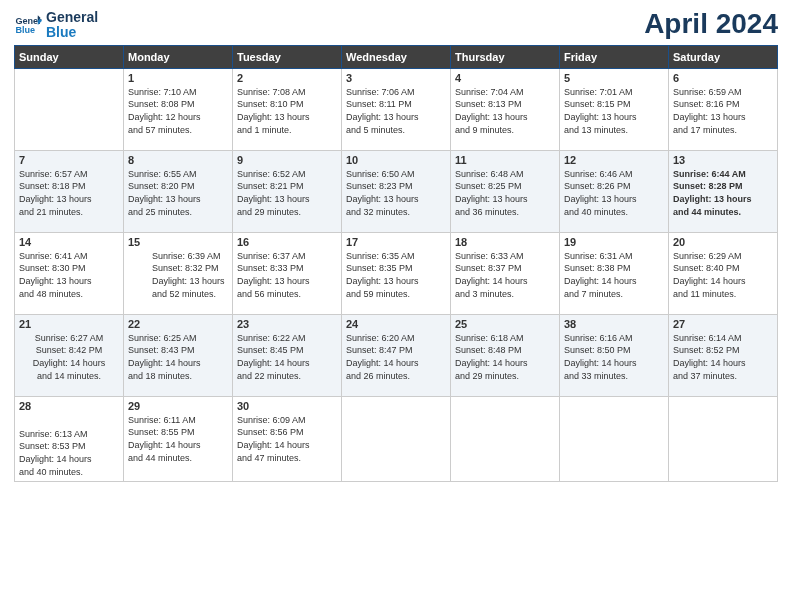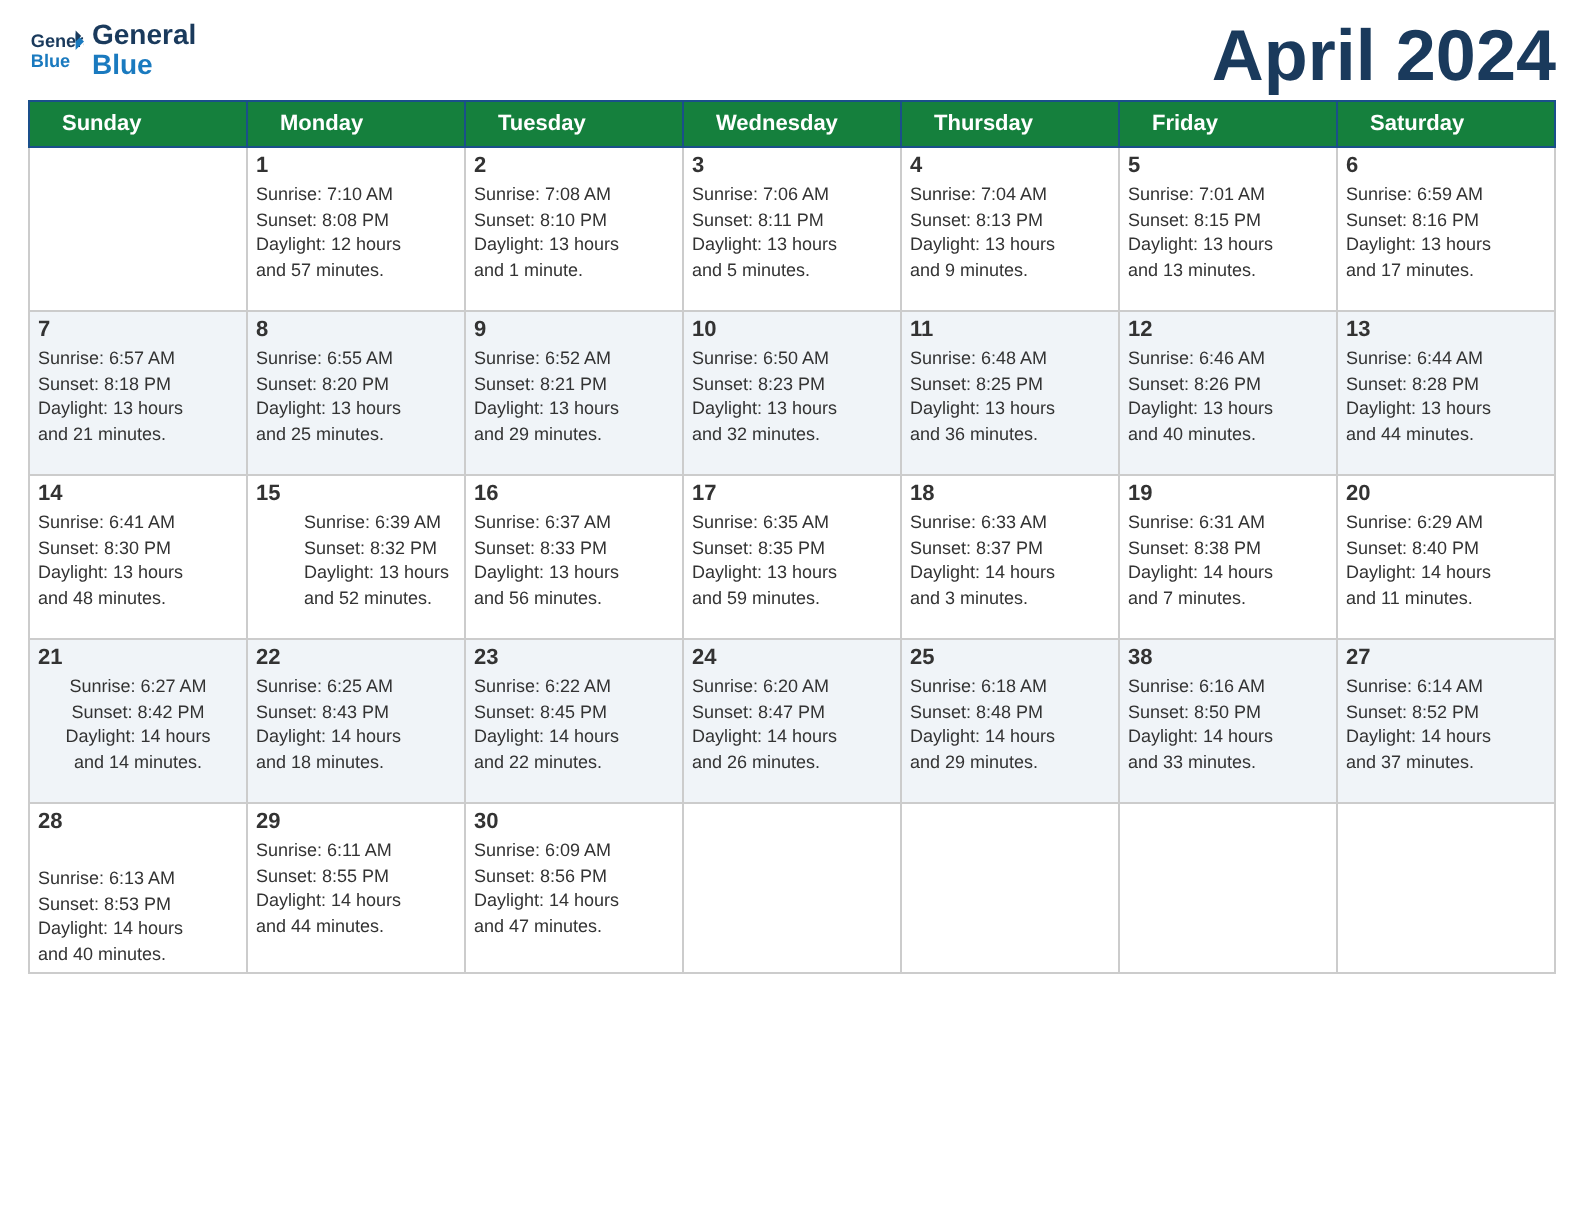--- a/index.html
+++ b/index.html
@@ -26,41 +26,41 @@
       gap: 4px;
     }
     .logo-icon {
       width: 28px;
       height: 28px;
     }
     .title-block {
       text-align: right;
     }
     .month-title {
-      font-size: 36px;
+      font-size: 28px;
       font-weight: bold;
       color: #1a3a5c;
       line-height: 1;
     }
     .location-title {
       font-size: 14px;
       color: #444;
       margin-top: 2px;
     }
     .calendar {
       width: 100%;
       border-collapse: collapse;
       table-layout: fixed;
     }
     .calendar th {
-      background: #15803d;
+      background: #404040;
       color: #fff;
       font-size: 11px;
       font-weight: bold;
-      padding: 5px 16px;
+      padding: 5px 4px;
       text-align: left;
       border: 1px solid #1a4f8a;
     }
     .calendar td {
       border: 1px solid #ccc;
       vertical-align: top;
       padding: 3px 4px;
       font-size: 9.5px;
       color: #333;
       height: 82px;
@@ -205,21 +205,21 @@
           </td>
           <td>
             <span class="day-number">12</span>
             <div class="cell-info" style="white-space: pre-line;">Sunrise: 6:46 AM
 Sunset: 8:26 PM
 Daylight: 13 hours
 and 40 minutes.</div>
           </td>
           <td>
             <span class="day-number">13</span>
-            <div class="cell-info" style="white-space: pre-line;">Sunrise: 6:44 AM
+            <div class="cell-info" style="white-space: pre-line; font-weight: bold;">Sunrise: 6:44 AM
 Sunset: 8:28 PM
 Daylight: 13 hours
 and 44 minutes.</div>
           </td>
         </tr>
         <tr class="row-white">
           <td>
             <span class="day-number">14</span>
             <div class="cell-info" style="white-space: pre-line;">Sunrise: 6:41 AM
 Sunset: 8:30 PM

